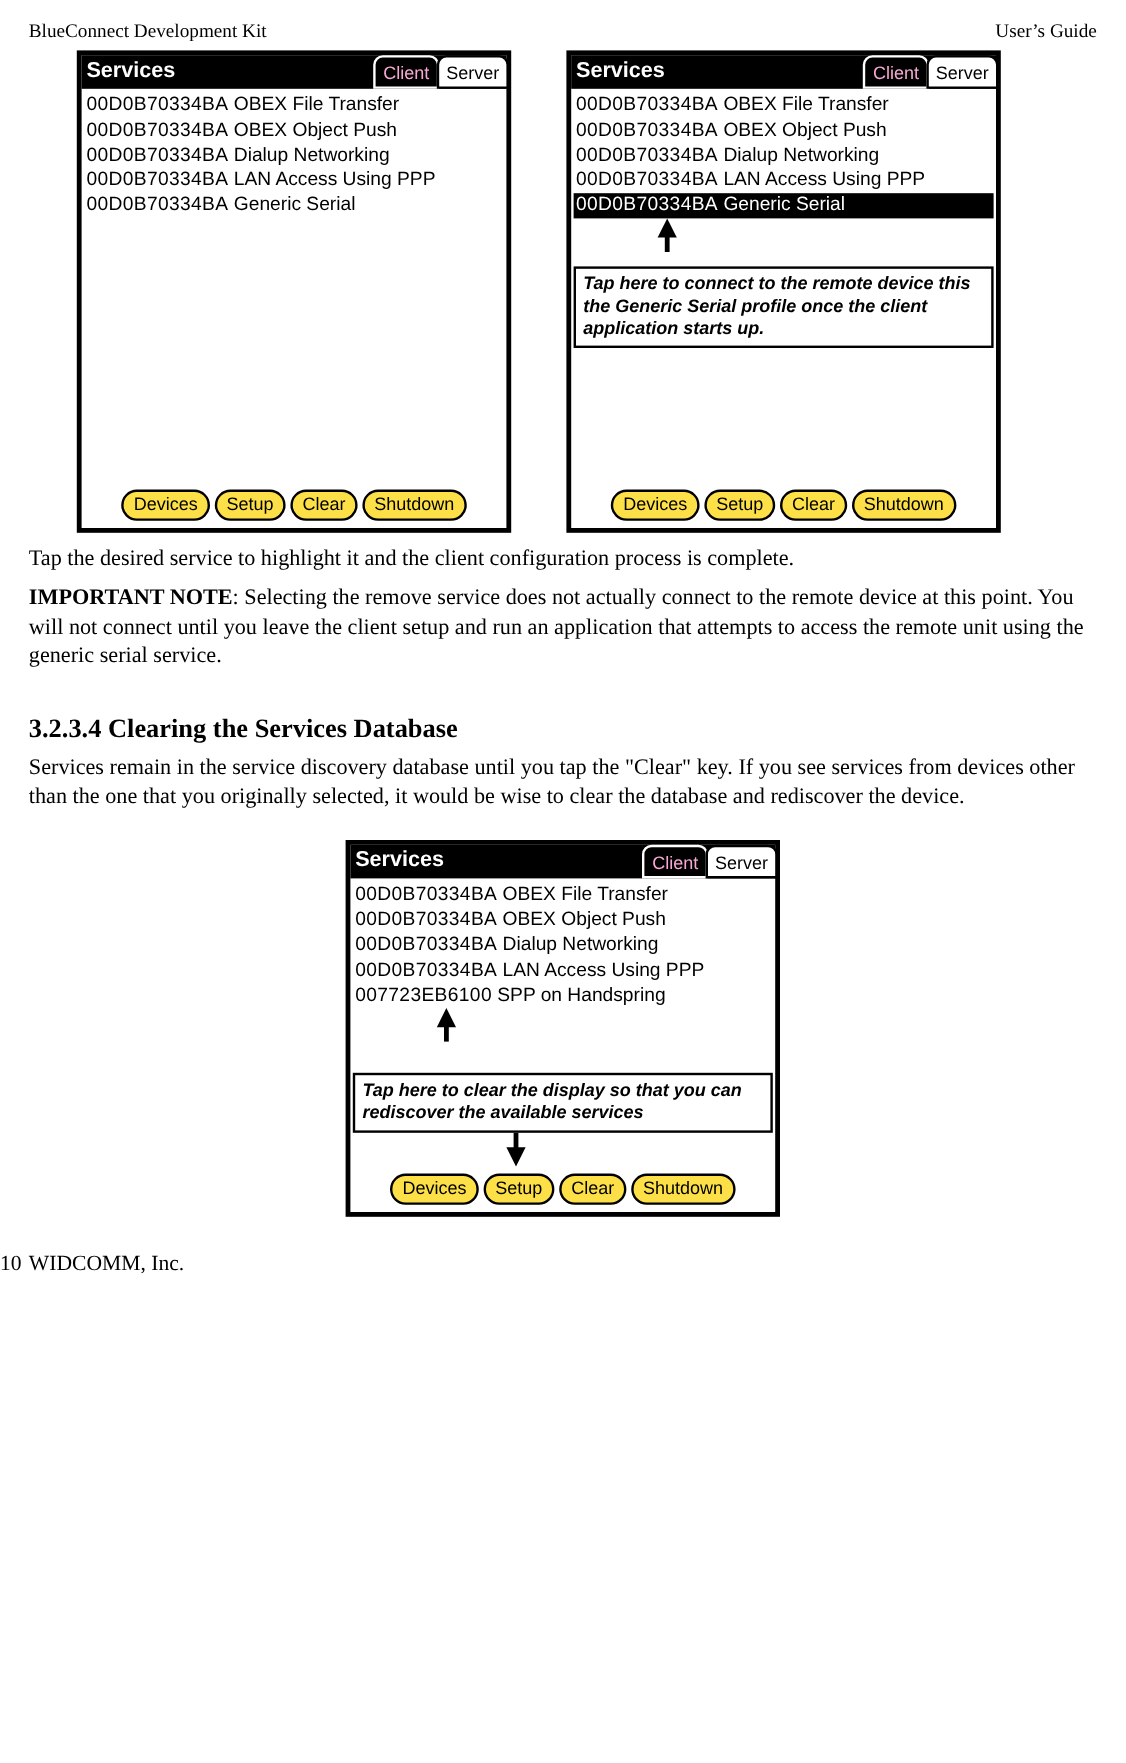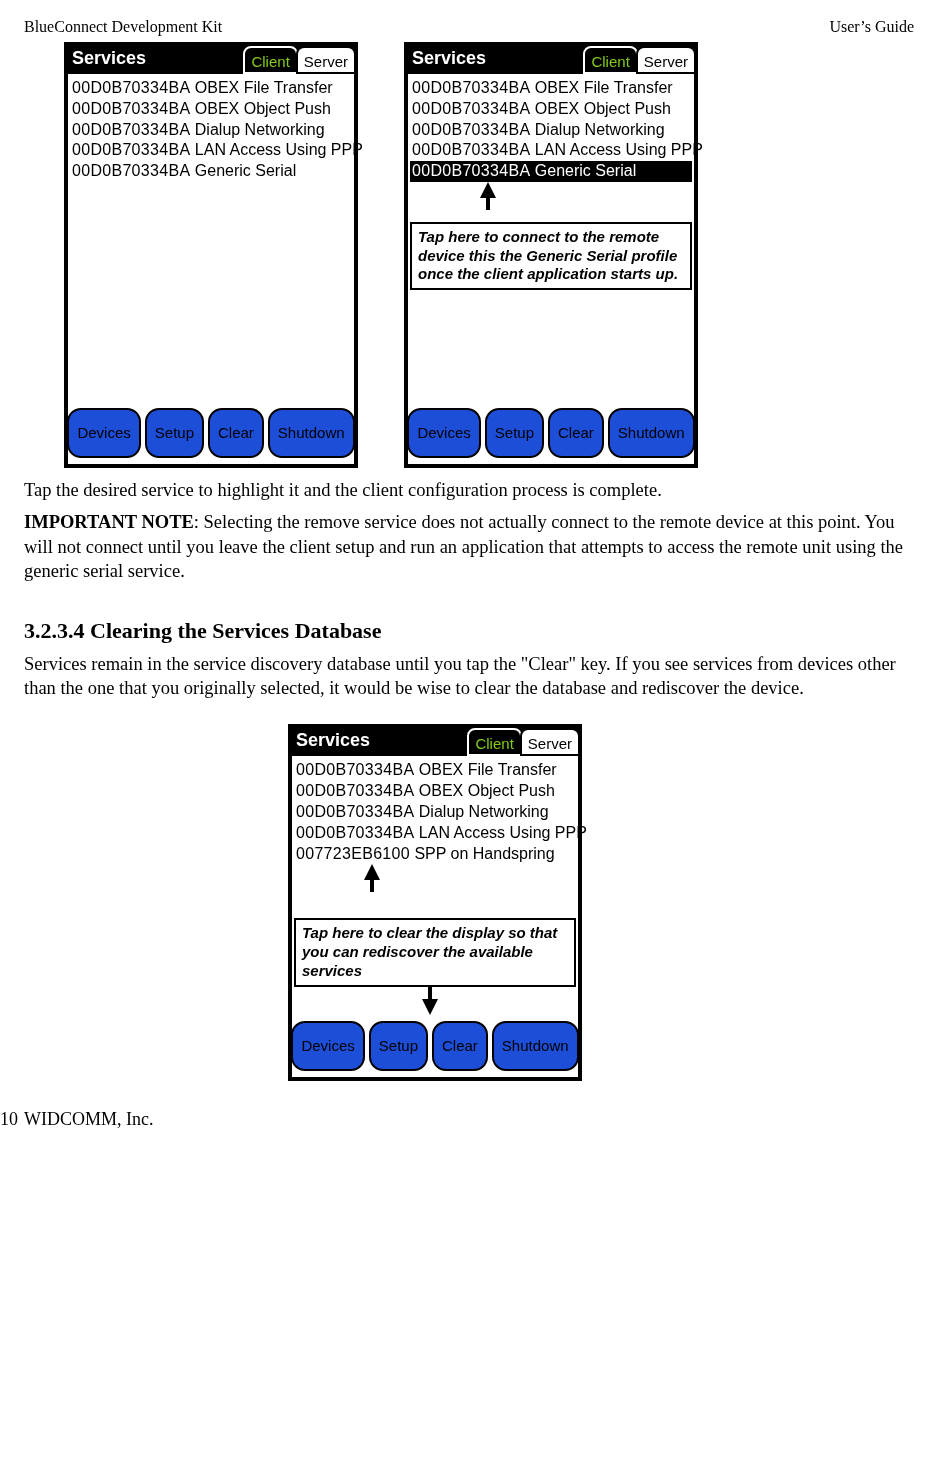--- a/index.html
+++ b/index.html
@@ -17,21 +17,21 @@
     justify-content: space-between;
     font-size: 16px;
     margin-bottom: 6px;
   }
   .figrow {
     display: flex;
     gap: 46px;
     margin: 6px 0 10px 40px;
   }
   .device {
-    width: 294px;
+    width: 362px;
     background: #fff;
     border: 4px solid #000;
     display: flex;
     flex-direction: column;
     font-family: Arial, Helvetica, sans-serif;
   }
   .titlebar {
     background: #000;
     color: #fff;
     display: flex;
@@ -55,21 +55,21 @@
     font-size: 15px;
     padding: 2px 6px 0 6px;
     display: flex;
     align-items: center;
     border-top-left-radius: 8px;
     border-top-right-radius: 8px;
     margin-right: -2px;
   }
   .tab.active {
     background: #000;
-    color: #84cc16;
+    color: #f9a8d4;
     border-color: #fff;
   }
   .listarea {
     flex: 1;
     padding: 4px 2px 2px 2px;
     font-size: 16px;
     line-height: 1.3;
     min-height: 330px;
     position: relative;
   }
@@ -84,23 +84,23 @@
   .mac { font-family: Arial, Helvetica, sans-serif; letter-spacing: 0.3px; }
   .btnrow {
     display: flex;
     gap: 4px;
     padding: 4px 4px 6px 4px;
     justify-content: center;
   }
   .pbtn {
     border: 2px solid #000;
     border-radius: 14px;
-    padding: 12px 8px;
+    padding: 0 8px;
     font-size: 15px;
-    background: #1d4ed8;
+    background: #fde047;
     line-height: 22px;
   }
   .callout {
     border: 2px solid #000;
     padding: 4px 6px;
     font-style: italic;
     font-weight: bold;
     font-size: 15px;
     line-height: 1.25;
     font-family: Arial, Helvetica, sans-serif;

